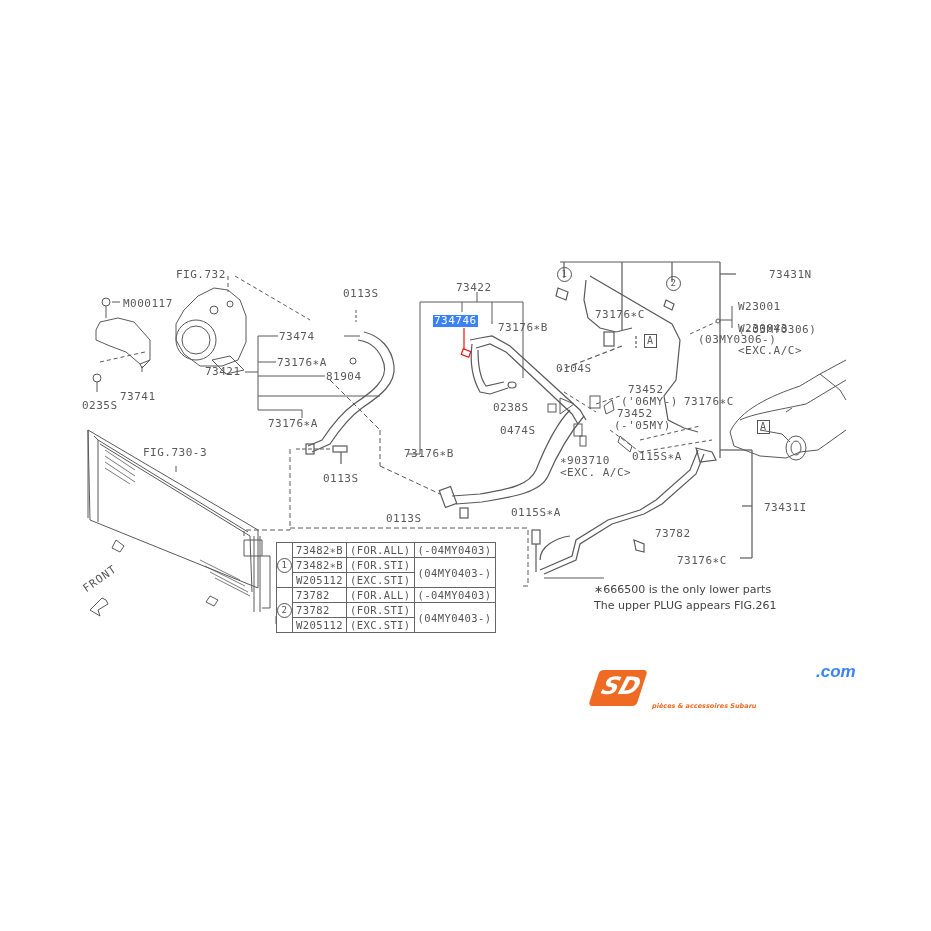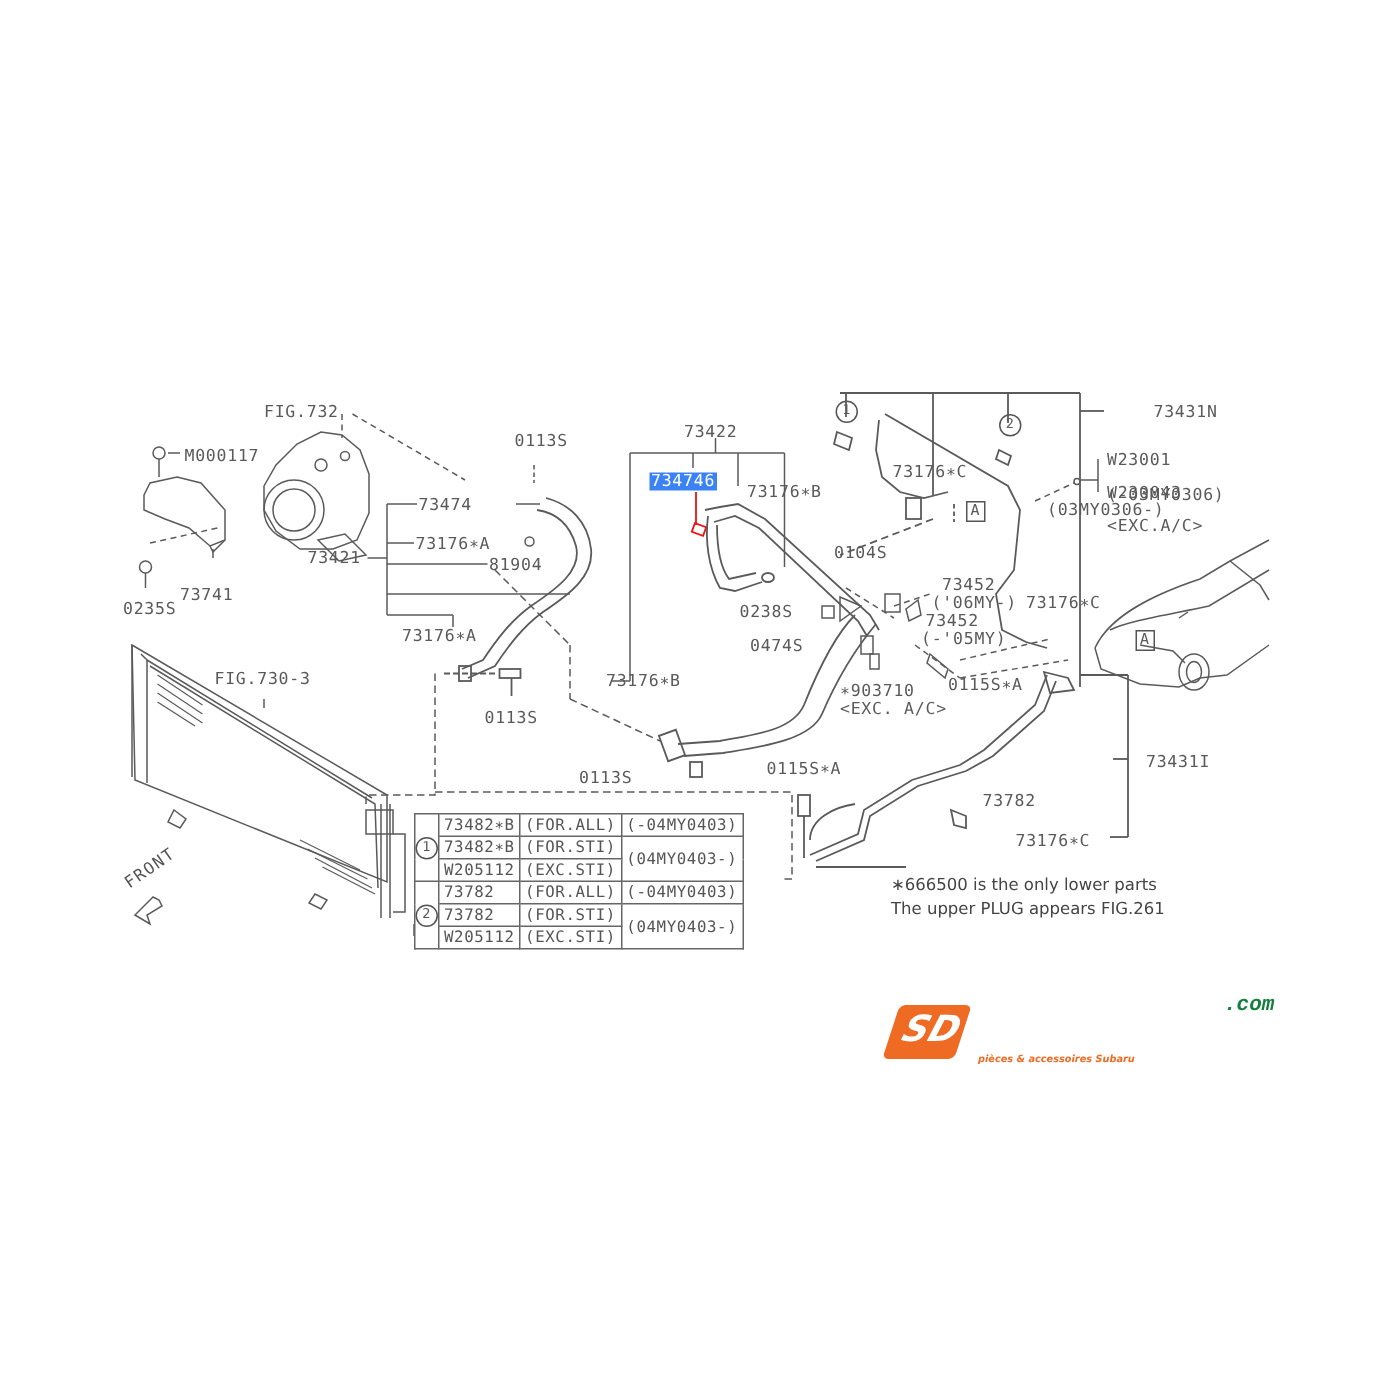--- a/index.html
+++ b/index.html
@@ -10,21 +10,21 @@
   .note{position:absolute;font-size:11px;line-height:15px;color:#444;white-space:nowrap;font-family:"DejaVu Sans","Liberation Sans",sans-serif;}
   table.ptab{position:absolute;left:276px;top:542px;border-collapse:collapse;font-size:10.5px;color:#555;}
   table.ptab td{border:1px solid #666;padding:0 3px;height:14px;line-height:12px;white-space:nowrap;letter-spacing:0.4px;}
   table.ptab td.grp{width:14px;text-align:center;padding:0;}
   .circ{display:inline-block;width:13px;height:13px;border:1px solid #555;border-radius:50%;text-align:center;font-size:9px;line-height:13px;}
   .boxA{display:inline-block;border:1px solid #555;padding:0 2px;font-size:10px;line-height:12px;}
   .logo{position:absolute;left:594px;top:664px;width:270px;height:50px;}
   .logo .mark{position:absolute;left:0;top:6px;width:48px;height:36px;background:#ef6a22;transform:skewX(-18deg);border-radius:4px;}
   .logo .mark span{position:absolute;left:8px;top:2px;font-size:24px;font-weight:bold;color:#fff;font-style:italic;font-family:"DejaVu Sans","Liberation Sans",sans-serif;}
   .logo .brand{position:absolute;left:56px;top:2px;font-size:32px;font-weight:bold;font-style:italic;color:#8a8a8a;font-family:"DejaVu Sans","Liberation Sans",sans-serif;letter-spacing:-1px;text-shadow:1px 1px 0 #444;}
-  .logo .tld{position:absolute;left:222px;top:-2px;font-size:14px;font-style:italic;font-weight:bold;color:#15803d;font-family:Liberation Mono, monospace;}
+  .logo .tld{position:absolute;left:222px;top:-2px;font-size:17px;font-style:italic;font-weight:bold;color:#3b82f6;font-family:Liberation Sans, sans-serif;}
   .logo .tag{position:absolute;left:58px;top:38px;font-size:6.5px;font-style:italic;font-weight:bold;color:#ef6a22;font-family:"DejaVu Sans","Liberation Sans",sans-serif;}
   .front{position:absolute;left:88px;top:582px;font-size:11px;color:#555;transform:rotate(-35deg);transform-origin:left bottom;letter-spacing:1px;}
 </style>
 </head>
 <body>
 
 <svg class="diag" width="931" height="931" viewBox="0 0 931 931" fill="none" stroke="#5a5a5a" stroke-width="1">
 
   <g>
     <path d="M96 330 L100 322 L118 318 L134 322 L150 340 L150 360 L140 364 L126 352 L110 346 L96 340 Z"></path>

